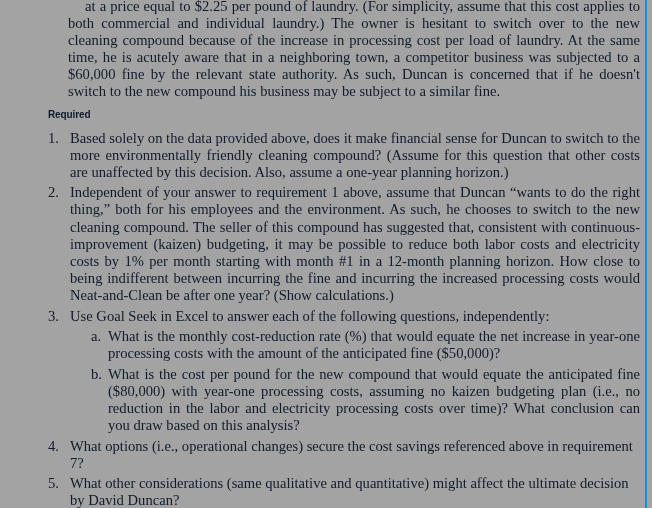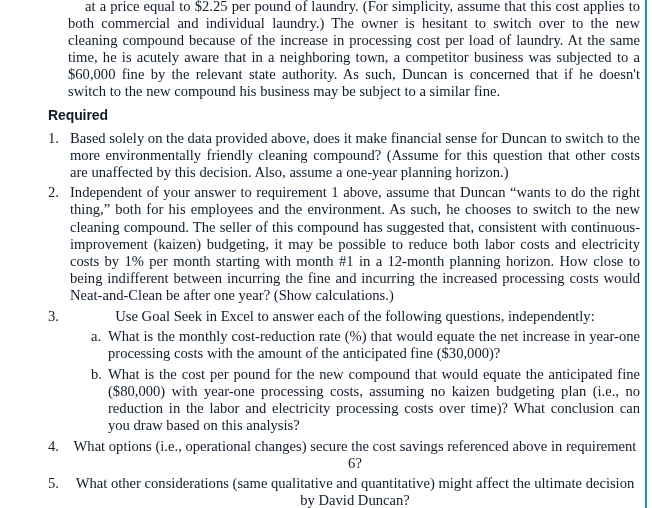--- a/index.html
+++ b/index.html
@@ -15,21 +15,21 @@
     overflow: hidden;
     position: relative;
   }
 
   #page {
     position: absolute;
     left: 0;
     top: 0;
     width: 652px;
     height: 508px;
-    background: #ffffff;
+    background: #a3a3a3;
     box-sizing: border-box;
   }
 
   
   #right-rule {
     position: absolute;
     top: 0;
     left: 645px;
     width: 2px;
     height: 508px;
@@ -51,21 +51,21 @@
     text-justify: inter-word;
     hyphens: none;
   }
   .para.intro {
     text-indent: 17px;
   }
 
   .req-heading {
     font-family: "Liberation Sans", "DejaVu Sans", sans-serif;
     font-weight: bold;
-    font-size: 14px;
+    font-size: 10px;
     line-height: 16px;
     margin: 6px 0 7px -20px;
     letter-spacing: -0.1px;
   }
 
   ol.req-list {
     list-style: none;
     margin: 0;
     padding: 0;
   }
@@ -110,21 +110,21 @@
     text-justify: inter-word;
   }
   .subitem .marker {
     position: absolute;
     left: 0;
     top: 0;
     width: 15px;
     text-align: left;
   }
 
-  .tight-last { text-align: center; }
+  .tight-last { text-align: left; }
 </style>
 </head>
 <body>
 
 <div id="page">
 
   <div id="right-rule"></div>
 
   <div id="content">
 
@@ -143,32 +143,32 @@
         <span class="marker">2.</span>
         <span class="body">Independent of your answer to requirement 1 above, assume that Duncan “wants to do the right thing,” both for his employees and the environment. As such, he chooses to switch to the new cleaning compound. The seller of this compound has suggested that, consistent with continuous-improvement (kaizen) budgeting, it may be possible to reduce both labor costs and electricity costs by 1% per month starting with month #1 in a 12-month planning horizon. How close to being indifferent between incurring the fine and incurring the increased processing costs would Neat-and-Clean be after one year? (Show calculations.)</span>
       </li>
 
       <li class="item">
         <span class="marker">3.</span>
         <span class="body tight-last">Use Goal Seek in Excel to answer each of the following questions, independently:</span>
         <ol class="sub-list">
           <li class="subitem">
             <span class="marker">a.</span>
-            <span class="body">What is the monthly cost-reduction rate (%) that would equate the net increase in year-one processing costs with the amount of the anticipated fine ($30,000)?</span>
+            <span class="body">What is the monthly cost-reduction rate (%) that would equate the net increase in year-one processing costs with the amount of the anticipated fine ($50,000)?</span>
           </li>
           <li class="subitem">
             <span class="marker">b.</span>
             <span class="body">What is the cost per pound for the new compound that would equate the anticipated fine ($80,000) with year-one processing costs, assuming no kaizen budgeting plan (i.e., no reduction in the labor and electricity processing costs over time)? What conclusion can you draw based on this analysis?</span>
           </li>
         </ol>
       </li>
 
       <li class="item">
         <span class="marker">4.</span>
-        <span class="body tight-last">What options (i.e., operational changes) secure the cost savings referenced above in requirement 6?</span>
+        <span class="body tight-last">What options (i.e., operational changes) secure the cost savings referenced above in requirement 7?</span>
       </li>
 
       <li class="item">
         <span class="marker">5.</span>
         <span class="body tight-last">What other considerations (same qualitative and quantitative) might affect the ultimate decision by David Duncan?</span>
       </li>
 
     </ol>
   </div>
 </div>

